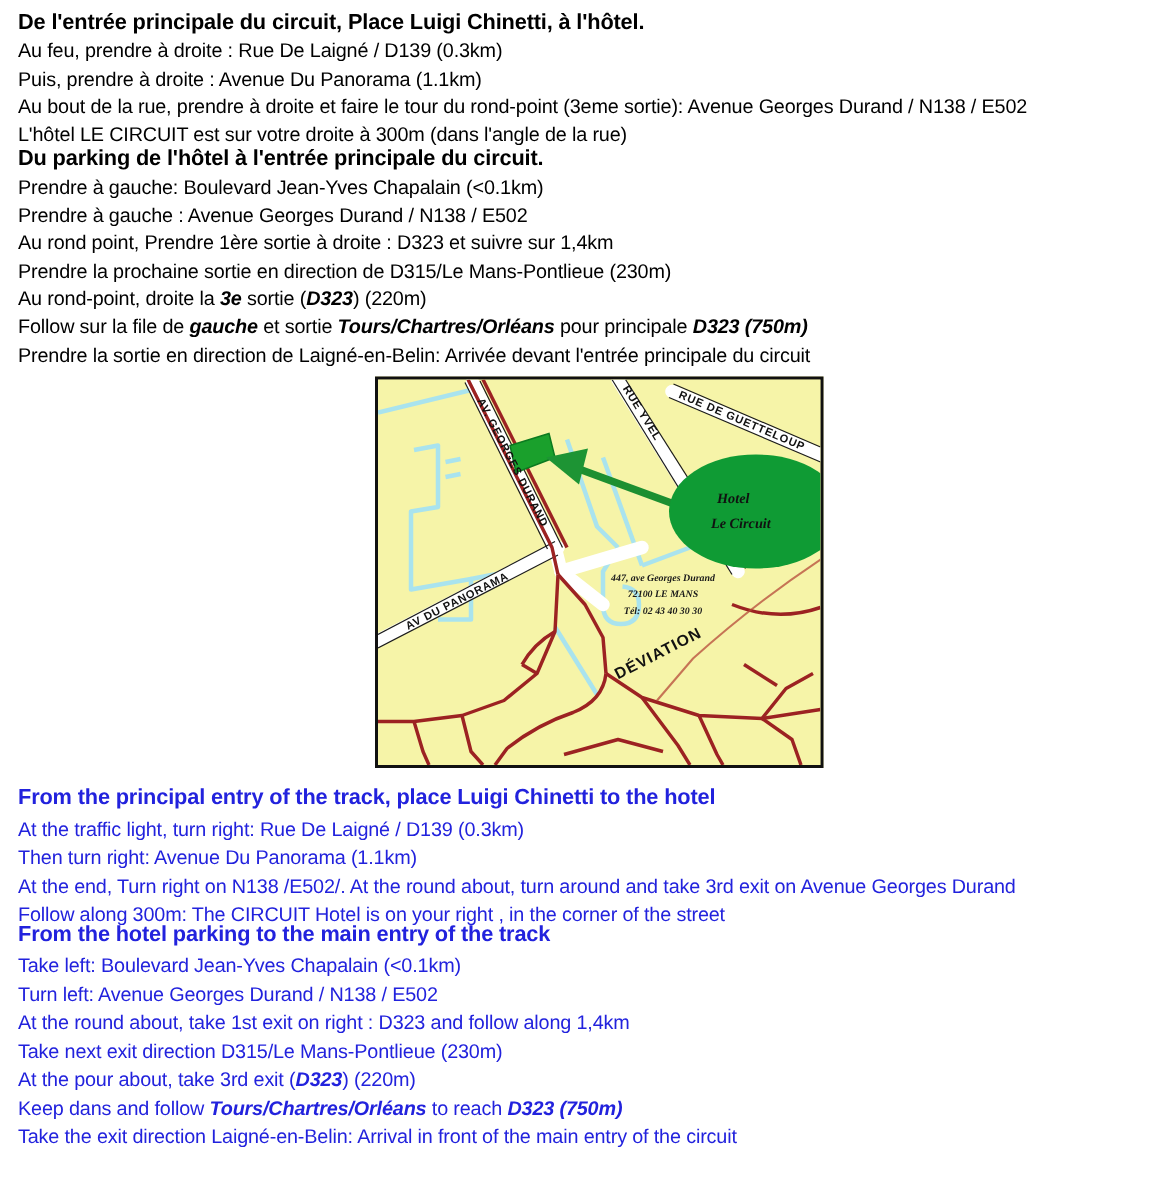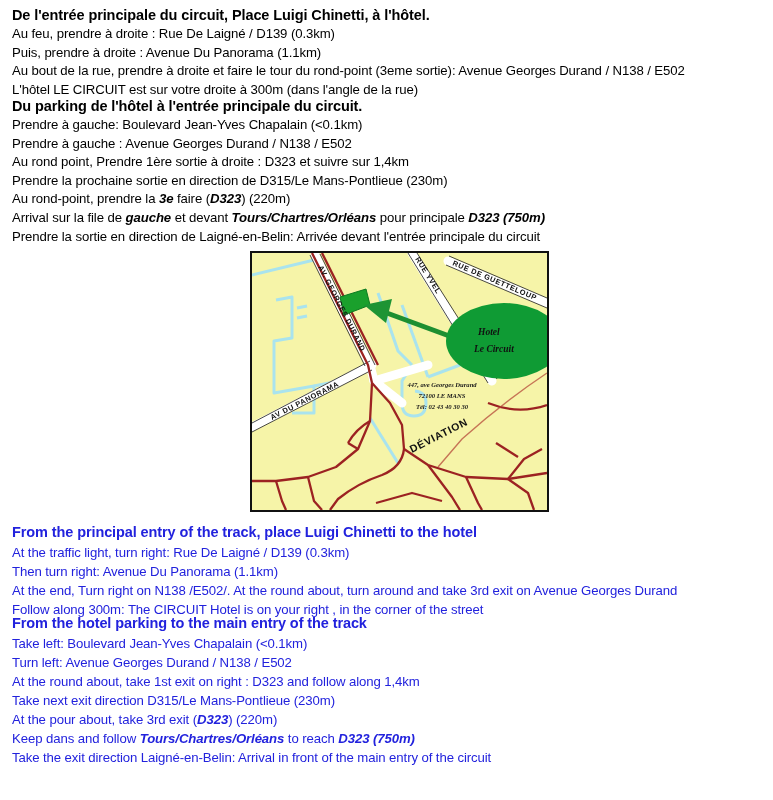--- a/index.html
+++ b/index.html
@@ -122,22 +122,22 @@
     <div class="line">Au bout de la rue, prendre à droite et faire le tour du rond-point (3eme sortie): Avenue Georges Durand / N138 / E502</div>
     <div class="line">L'hôtel LE CIRCUIT est sur votre droite à 300m (dans l'angle de la rue)</div>
   </div>
 
   <div class="fr-bottom block">
     <div class="heading">Du parking de l'hôtel à l'entrée principale du circuit.</div>
     <div class="line">Prendre à gauche: Boulevard Jean-Yves Chapalain (&lt;0.1km)</div>
     <div class="line"> Prendre à gauche : Avenue Georges Durand / N138 / E502</div>
     <div class="line">Au rond point, Prendre 1ère sortie à droite : D323 et suivre sur 1,4km</div>
     <div class="line">Prendre la prochaine sortie en direction de D315/Le Mans-Pontlieue (230m)</div>
-    <div class="line"><span>Au rond-point, prendre la </span><b>3e</b><span> faire (</span><b>D323</b><span>) (220m)</span></div>
-    <div class="line"><span>Arrival sur la file de </span><b>gauche</b><span> et devant </span><b>Tours/Chartres/Orléans</b><span> pour principale </span><b>D323 (750m)</b></div>
+    <div class="line"><span>Au rond-point, droite la </span><b>3e</b><span> sortie (</span><b>D323</b><span>) (220m)</span></div>
+    <div class="line"><span>Follow sur la file de </span><b>gauche</b><span> et sortie </span><b>Tours/Chartres/Orléans</b><span> pour principale </span><b>D323 (750m)</b></div>
     <div class="line">Prendre la sortie en direction de Laigné-en-Belin: Arrivée devant l'entrée principale du circuit</div>
   </div>
 
   <div class="map-wrap">
     <div class="map-frame">
       <svg class="map-svg" viewBox="0 0 295 257" preserveAspectRatio="none">
 
         <rect x="0" y="0" width="295" height="257" fill="#f6f4a8"></rect>
 
         <g stroke="#a9e3ee" stroke-width="3" fill="none" stroke-linejoin="round">

